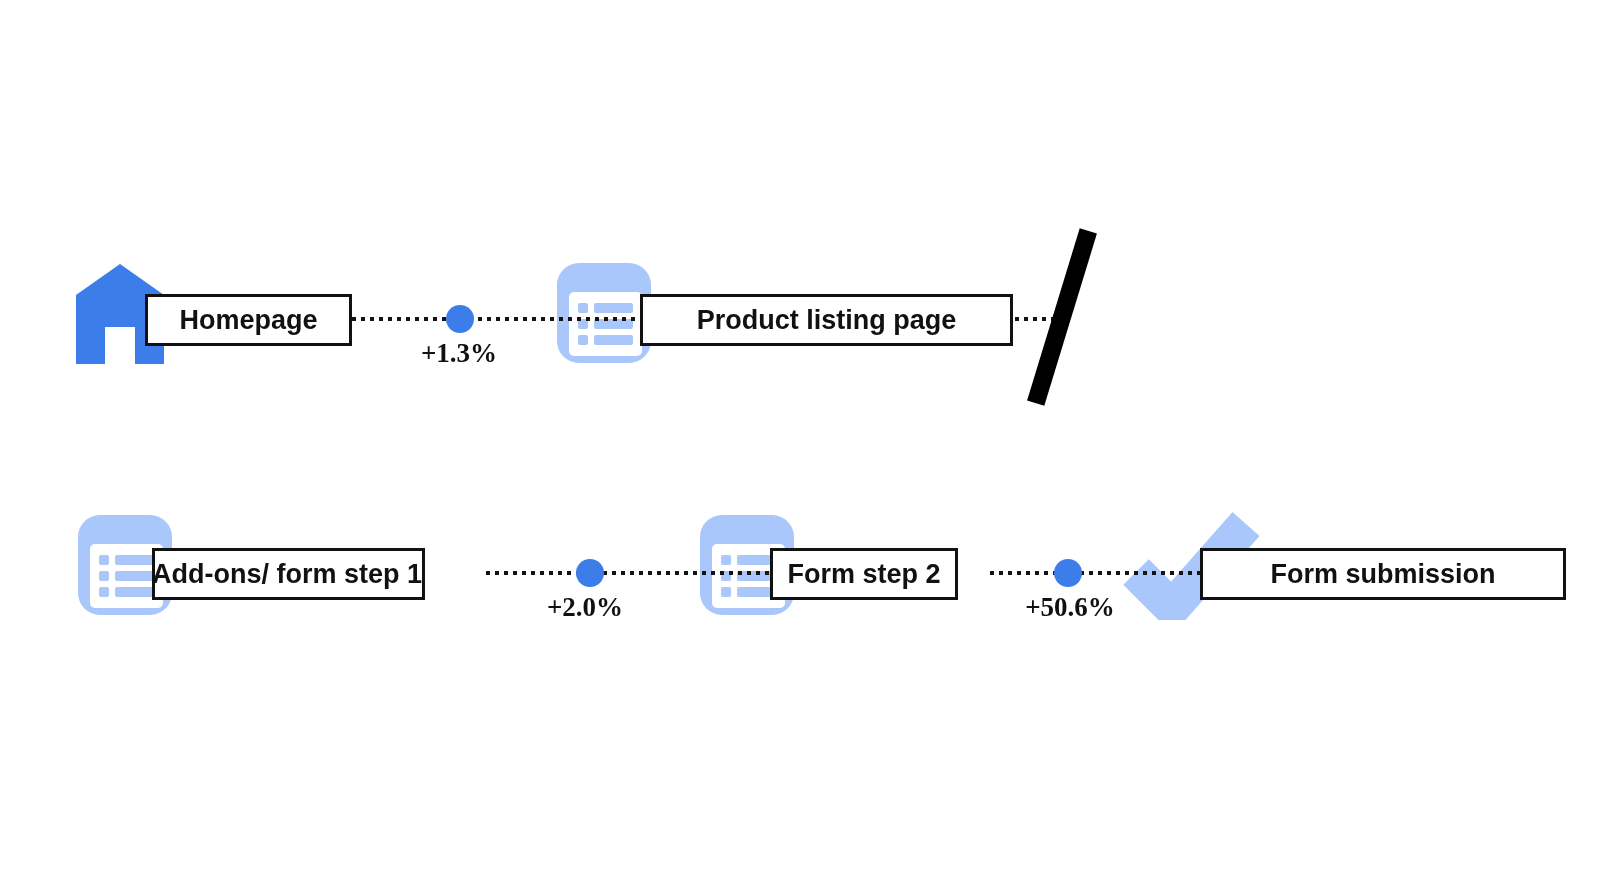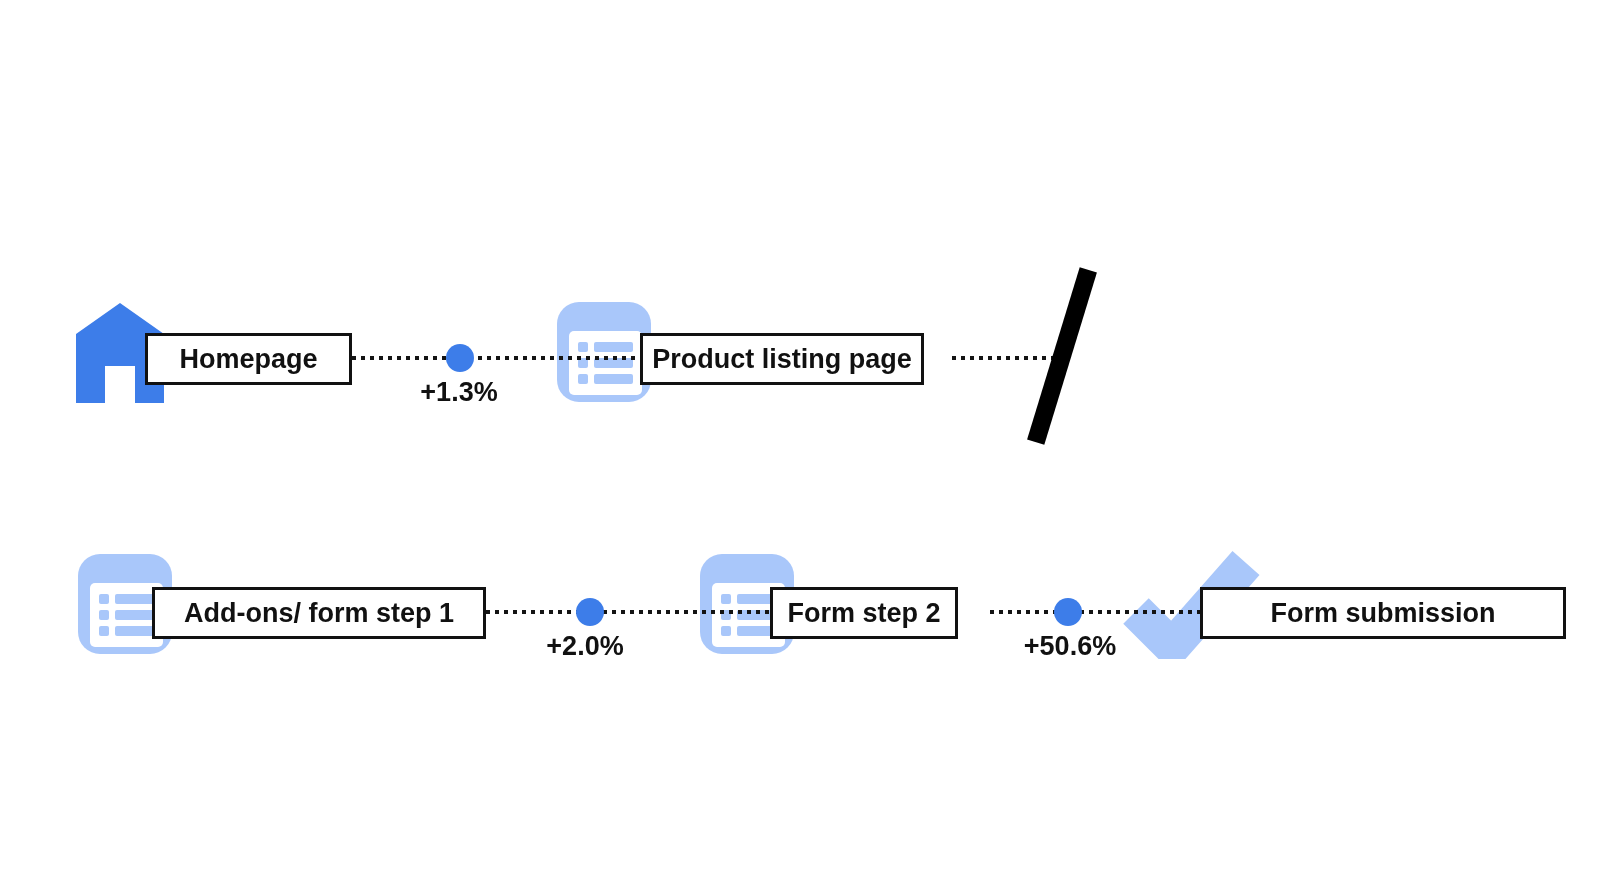--- a/index.html
+++ b/index.html
@@ -3,21 +3,21 @@
 <meta charset="utf-8">
 <style>
   html,body{margin:0;padding:0;}
   body{
     width:1601px;height:874px;
     background:#ffffff;
     font-family:"Liberation Sans", sans-serif;
     position:relative;
     overflow:hidden;
   }
-  .canvas{position:absolute;inset:0;margin-top:39px;}
+  .canvas{position:absolute;inset:0;}
 
   
   .node-box{
     position:absolute;
     box-sizing:border-box;
     background:#ffffff;
     border:3px solid #111111;
     display:flex;align-items:center;justify-content:center;
     font-size:27px;font-weight:700;color:#111111;
     white-space:nowrap;
@@ -33,21 +33,21 @@
   
   .conn-dot{
     position:absolute;width:28px;height:28px;border-radius:50%;
     background:#3D7DE9;z-index:3;
   }
 
   
   .delta{
     position:absolute;transform:translateX(-50%);
     font-size:27px;font-weight:700;color:#111111;
-    z-index:3;white-space:nowrap;
+    z-index:3;white-space:nowrap;font-family:Liberation Serif, serif;
   }
 
   
   .list-icon{
     position:absolute;width:94px;height:100px;border-radius:22px;
     background:#A9C7FA;z-index:1;
   }
   .list-icon .panel{
     position:absolute;left:12px;top:29px;right:9px;bottom:7px;
     background:#ffffff;border-radius:5px;
@@ -92,21 +92,21 @@
           <span class="bullet"></span>
           <span class="bar"></span>
         </div>
       <div class="row">
           <span class="bullet"></span>
           <span class="bar"></span>
         </div>
     </div>
   </div>
 
-  <div class="node-box" style="left:640px;top:294px;width:284px;height:52px;">
+  <div class="node-box" style="left:640px;top:294px;width:373px;height:52px;">
     <span>Product listing page</span>
   </div>
 
   <div class="dotted-line" style="left:952px;top:317px;width:103px;"></div>
 
   <div class="slash-mark"></div>
 
   <div class="list-icon" style="left:78px;top:515px;">
     <div class="panel">
       <div class="row">
@@ -117,21 +117,21 @@
           <span class="bullet"></span>
           <span class="bar"></span>
         </div>
       <div class="row">
           <span class="bullet"></span>
           <span class="bar"></span>
         </div>
     </div>
   </div>
 
-  <div class="node-box" style="left:152px;top:548px;width:334px;height:52px;">
+  <div class="node-box" style="left:152px;top:548px;width:273px;height:52px;justify-content:flex-end;">
     <span>Add-ons/ form step 1</span>
   </div>
 
   <div class="dotted-line" style="left:486px;top:571px;width:292px;"></div>
   <div class="conn-dot" style="left:576px;top:559px;"></div>
   <div class="delta" style="left:585px;top:592px;">+2.0%</div>
 
   <div class="list-icon" style="left:700px;top:515px;">
     <div class="panel">
       <div class="row">

